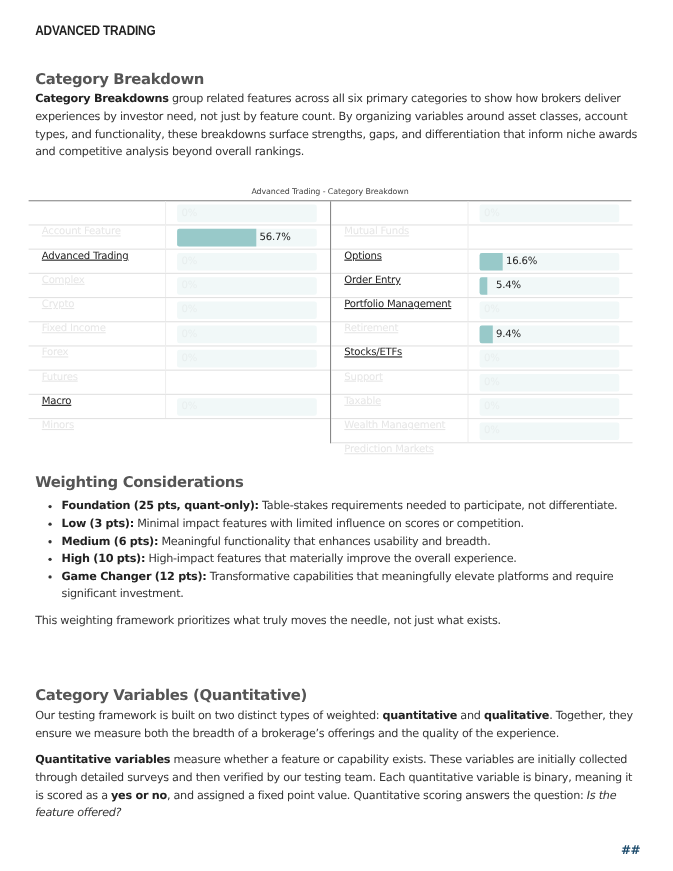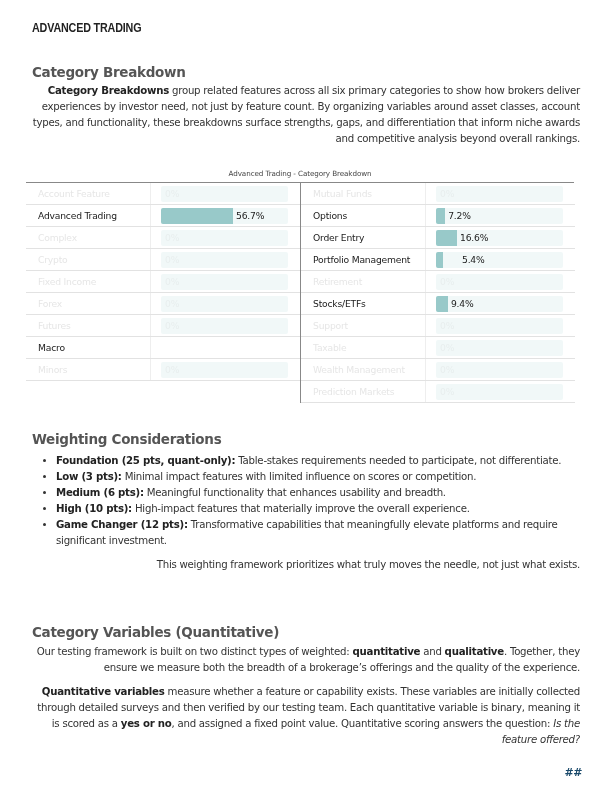--- a/index.html
+++ b/index.html
@@ -2,28 +2,28 @@
 <html><head>
   <meta charset="utf-8">
   <style>
     html, body { margin: 0; padding: 0; background: #ffffff; }
     body { width: 612px; height: 792px; position: relative; overflow: hidden;
            font-family: "DejaVu Sans", sans-serif; color: #333; }
     .page-header { position: absolute; left: 32px; top: 21px; font-family: "Liberation Sans", sans-serif;
                    font-weight: bold; font-size: 12.5px; letter-spacing: -0.2px; color: #222; transform: scaleX(0.86); transform-origin: left; }
     .section { position: absolute; left: 32px; width: 548px; }
     h2 { margin: 0; font-family: "DejaVu Sans", sans-serif; font-weight: bold; font-size: 13.5px; color: #555; letter-spacing: -0.3px; }
-    p { margin: 0; font-size: 10.2px; line-height: 16px; color: #333; letter-spacing: -0.25px; text-align: right; }
+    p { margin: 0; font-size: 10.2px; line-height: 16px; color: #333; letter-spacing: -0.25px; }
     b { color: #222; }
     .chart-title { position: absolute; left: 26px; width: 548px; top: 169px; text-align: center; font-size: 7.2px; color: #444; letter-spacing: -0.1px; }
     .table { position: absolute; left: 26px; top: 182px; width: 548px; border-top: 1px solid #888; }
     .col { position: absolute; top: 0; width: 274px; }
     .col.right { left: 274px; border-left: 1px solid #888; height: 220px; }
     .row { position: relative; height: 21px; border-bottom: 1px solid #e2e2e2; }
-    .label { position: absolute; left: 12px; top: 5px; font-size: 9.2px; letter-spacing: -0.2px; color: #222; white-space: nowrap; }
+    .label { position: absolute; left: 12px; top: 22px; font-size: 9.2px; letter-spacing: -0.2px; color: #222; white-space: nowrap; text-decoration: underline; }
     .row.zero .label { color: #e6e6e6; }
     .cell-div { position: absolute; left: 124px; top: 0; bottom: 0; border-left: 1px solid #eee; }
     .track { position: absolute; left: 135px; top: 3px; width: 127px; height: 16px; background: #f1f8f8; border-radius: 2px; }
     .fill { position: absolute; left: 0; top: 0; height: 16px; background: #98c9c9; border-radius: 2px 0 0 2px; }
     .val { position: absolute; top: 2px; font-size: 9.2px; color: #222; letter-spacing: -0.2px; white-space: nowrap; }
     .row.zero .val { color: #e8eeee; }
     ul { margin: 6px 0 0 0; padding-left: 24px; }
     li { font-size: 10.2px; line-height: 16px; letter-spacing: -0.25px; color: #333; }
     .footer-mark { position: absolute; right: 30px; top: 766px; font-family: "DejaVu Sans", sans-serif; font-weight: bold;
                    font-size: 11px; color: #1b4a6b; letter-spacing: -0.5px; }
@@ -116,39 +116,35 @@
         <span class="label">Mutual Funds</span>
         <span class="cell-div"></span>
         <div class="track" style="background: rgb(241, 248, 248);">
           <div class="fill" style="width: 0px; background: rgb(152, 201, 201);"></div>
           <span class="val" style="left: 4px;">0%</span>
         </div>
       </div>
       <div class="row">
         <span class="label">Options</span>
         <span class="cell-div"></span>
-        <div class="track" style="background: rgb(241, 248, 248);">
-          <div class="fill" style="width: 9.144px; background: rgb(152, 201, 201);"></div>
-          <span class="val" style="left: 12.144px;">7.2%</span>
-        </div>
       </div>
       <div class="row">
         <span class="label">Order Entry</span>
         <span class="cell-div"></span>
         <div class="track" style="background: rgb(241, 248, 248);">
           <div class="fill" style="width: 21.082px; background: rgb(152, 201, 201);"></div>
           <span class="val" style="left: 24.082px;">16.6%</span>
         </div>
       </div>
       <div class="row">
         <span class="label">Portfolio Management</span>
         <span class="cell-div"></span>
         <div class="track" style="background: rgb(241, 248, 248);">
           <div class="fill" style="width: 6.858px; background: rgb(152, 201, 201);"></div>
-          <span class="val" style="left: 26px;">5.4%</span>
+          <span class="val" style="left: 15px;">5.4%</span>
         </div>
       </div>
       <div class="row zero">
         <span class="label">Retirement</span>
         <span class="cell-div"></span>
         <div class="track" style="background: rgb(241, 248, 248);">
           <div class="fill" style="width: 0px; background: rgb(152, 201, 201);"></div>
           <span class="val" style="left: 4px;">0%</span>
         </div>
       </div>

